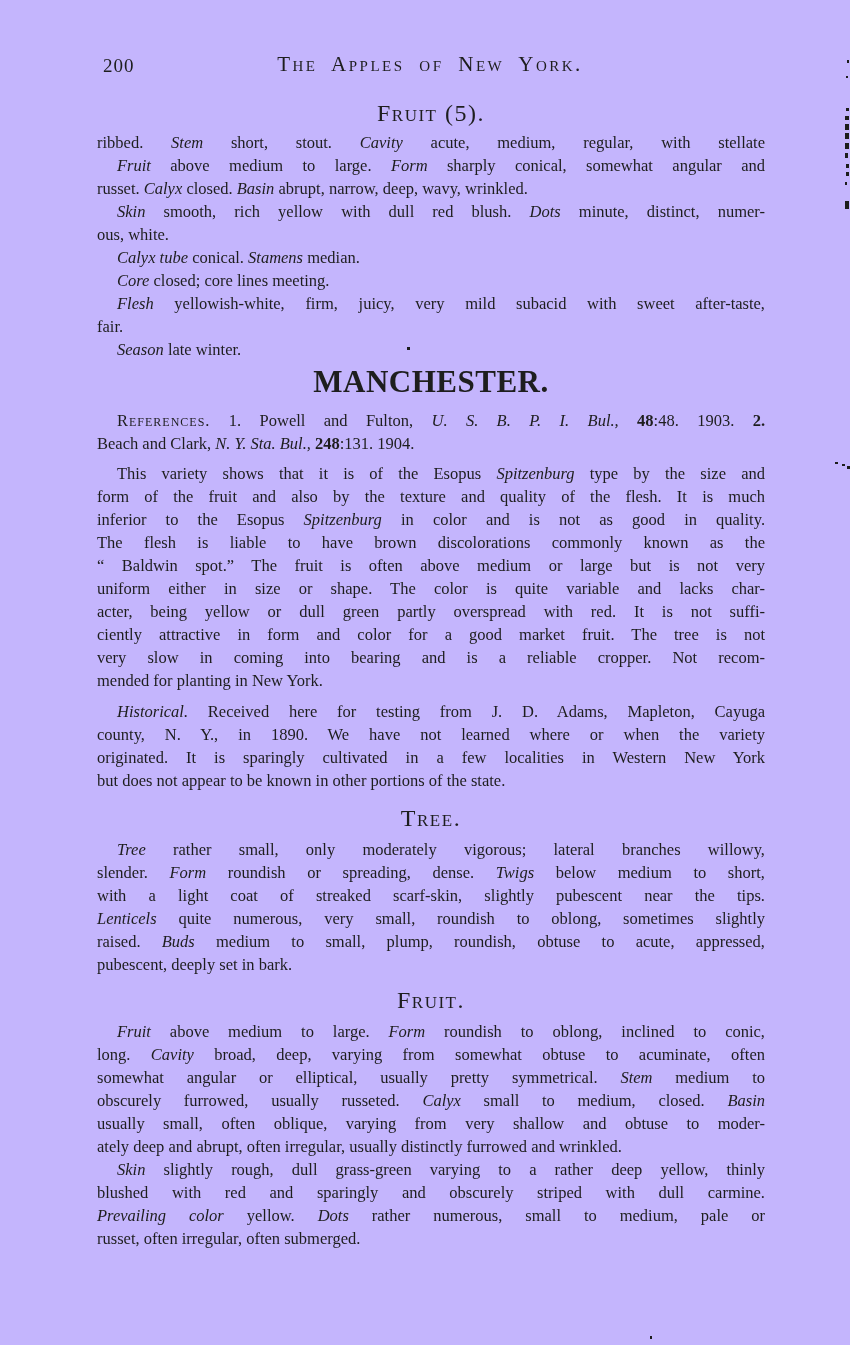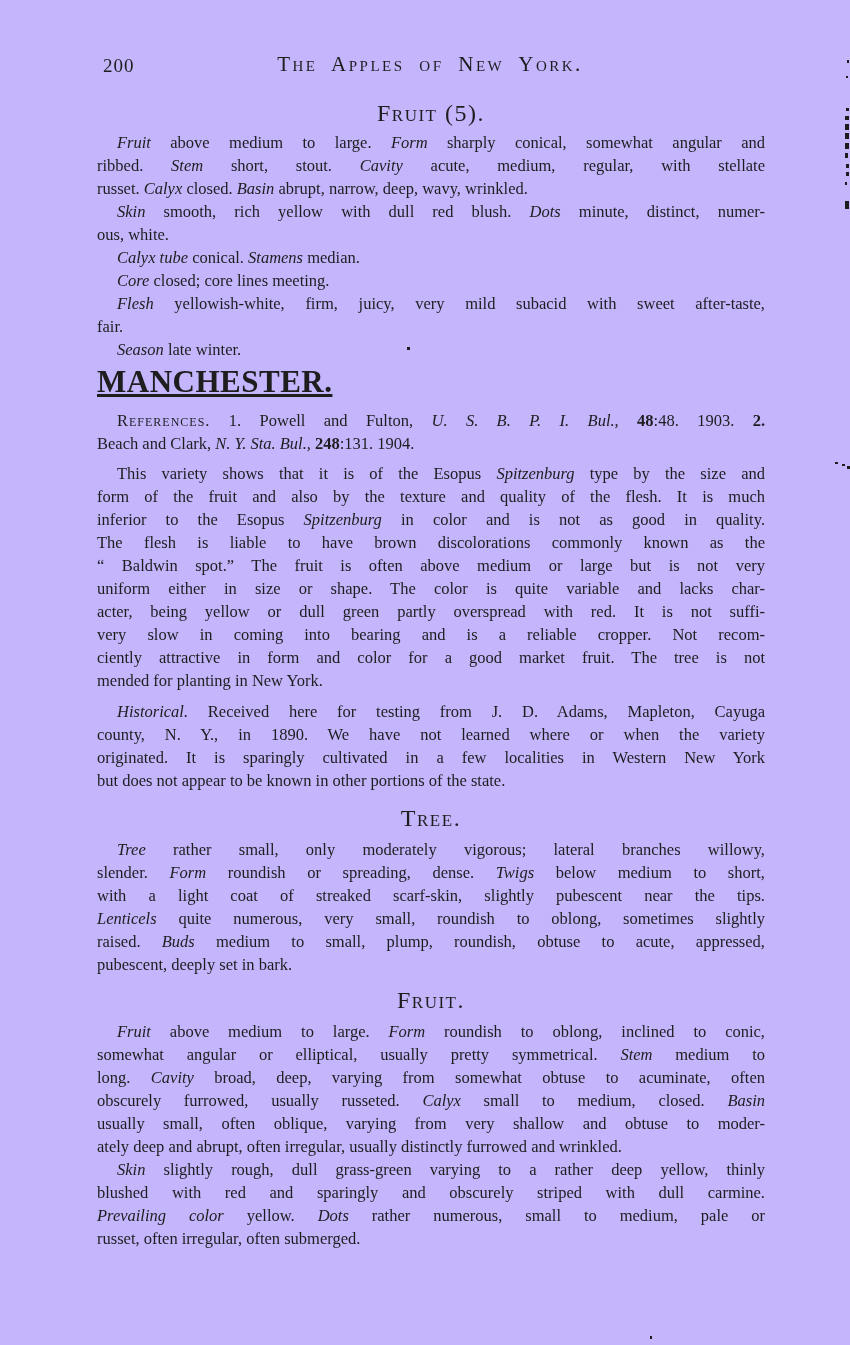--- a/index.html
+++ b/index.html
@@ -43,25 +43,25 @@
     width: 668px;
   }
   .section-heading {
     text-align: center;
     font-variant: small-caps;
     font-size: 24px;
     letter-spacing: 1.5px;
     margin-bottom: 4px;
   }
   .chapter-heading {
+    text-align: center;
     font-weight: bold;
     font-size: 31px;
     letter-spacing: 0.5px;
     line-height: 34px;
-    text-decoration: underline;
   }
   .para { margin: 0; }
   .line {
     line-height: 23px;
     font-size: 16.5px;
     text-align: justify;
     text-align-last: justify;
   }
   .line.last { text-align-last: left; }
   .line.first { text-indent: 20px; }
@@ -82,22 +82,22 @@
 </style>
 </head>
 <body>
 
 <div class="page" data-name="book-page">
   <span class="pagenum" data-name="page-number">200</span>
   <span class="running-title" data-name="running-title">The Apples of New York.</span>
   <div class="content" data-name="page-content">
       <div data-name="fruit-5-heading" class="section-heading">Fruit (5).</div>
       <div data-name="para-fruit-exterior" class="para">
+        <div class="line" data-name="text-line"><span class="run">ribbed.  </span><span class="run italic">Stem</span><span class="run"> short, stout.  </span><span class="run italic">Cavity</span><span class="run"> acute, medium, regular, with stellate</span></div>
         <div class="line first" data-name="text-line"><span class="run italic">Fruit</span><span class="run"> above medium to large.  </span><span class="run italic">Form</span><span class="run"> sharply conical, somewhat angular and</span></div>
-        <div class="line" data-name="text-line"><span class="run">ribbed.  </span><span class="run italic">Stem</span><span class="run"> short, stout.  </span><span class="run italic">Cavity</span><span class="run"> acute, medium, regular, with stellate</span></div>
         <div class="line last" data-name="text-line"><span class="run">russet.  </span><span class="run italic">Calyx</span><span class="run"> closed.  </span><span class="run italic">Basin</span><span class="run"> abrupt, narrow, deep, wavy, wrinkled.</span></div>
       </div>
       <div data-name="para-skin" class="para">
         <div class="line first" data-name="text-line"><span class="run italic">Skin</span><span class="run"> smooth, rich yellow with dull red blush.  </span><span class="run italic">Dots</span><span class="run"> minute, distinct, numer-</span></div>
         <div class="line last" data-name="text-line"><span class="run">ous, white.</span></div>
       </div>
       <div data-name="para-calyx-tube" class="para">
         <div class="line first last" data-name="text-line"><span class="run italic">Calyx tube</span><span class="run"> conical.  </span><span class="run italic">Stamens</span><span class="run"> median.</span></div>
       </div>
       <div data-name="para-core" class="para">
@@ -116,44 +116,44 @@
         <div class="line last" data-name="text-line"><span class="run">Beach and Clark, </span><span class="run italic">N. Y. Sta. Bul.,</span><span class="run"> </span><span class="run bold">248</span><span class="run">:131. 1904.</span></div>
       </div>
       <div data-name="para-this-variety" class="para">
         <div class="line first" data-name="text-line"><span class="run">This variety shows that it is of the Esopus </span><span class="run italic">Spitzenburg</span><span class="run"> type by the size and</span></div>
         <div class="line" data-name="text-line"><span class="run">form of the fruit and also by the texture and quality of the flesh.  It is much</span></div>
         <div class="line" data-name="text-line"><span class="run">inferior to the Esopus </span><span class="run italic">Spitzenburg</span><span class="run"> in color and is not as good in quality.</span></div>
         <div class="line" data-name="text-line"><span class="run">The flesh is liable to have brown discolorations commonly known as the</span></div>
         <div class="line" data-name="text-line"><span class="run">“ Baldwin spot.”  The fruit is often above medium or large but is not very</span></div>
         <div class="line" data-name="text-line"><span class="run">uniform either in size or shape.  The color is quite variable and lacks char-</span></div>
         <div class="line" data-name="text-line"><span class="run">acter, being yellow or dull green partly overspread with red.  It is not suffi-</span></div>
+        <div class="line" data-name="text-line"><span class="run">ciently attractive in form and color for a good market fruit.  The tree is not</span></div>
         <div class="line" data-name="text-line"><span class="run">very slow in coming into bearing and is a reliable cropper.  Not recom-</span></div>
-        <div class="line" data-name="text-line"><span class="run">ciently attractive in form and color for a good market fruit.  The tree is not</span></div>
         <div class="line last" data-name="text-line"><span class="run">mended for planting in New York.</span></div>
       </div>
       <div data-name="para-historical" class="para">
         <div class="line first" data-name="text-line"><span class="run italic">Historical.</span><span class="run">  Received here for testing from J. D. Adams, Mapleton, Cayuga</span></div>
         <div class="line" data-name="text-line"><span class="run">county, N. Y., in 1890.  We have not learned where or when the variety</span></div>
         <div class="line" data-name="text-line"><span class="run">originated.  It is sparingly cultivated in a few localities in Western New York</span></div>
         <div class="line last" data-name="text-line"><span class="run">but does not appear to be known in other portions of the state.</span></div>
       </div>
       <div data-name="tree-heading" class="section-heading">Tree.</div>
       <div data-name="para-tree" class="para">
         <div class="line first" data-name="text-line"><span class="run italic">Tree</span><span class="run"> rather small, only moderately vigorous; lateral branches willowy,</span></div>
         <div class="line" data-name="text-line"><span class="run">slender.  </span><span class="run italic">Form</span><span class="run"> roundish or spreading, dense.  </span><span class="run italic">Twigs</span><span class="run"> below medium to short,</span></div>
         <div class="line" data-name="text-line"><span class="run">with a light coat of streaked scarf-skin, slightly pubescent near the tips.</span></div>
         <div class="line" data-name="text-line"><span class="run italic">Lenticels</span><span class="run"> quite numerous, very small, roundish to oblong, sometimes slightly</span></div>
         <div class="line" data-name="text-line"><span class="run">raised.  </span><span class="run italic">Buds</span><span class="run"> medium to small, plump, roundish, obtuse to acute, appressed,</span></div>
         <div class="line last" data-name="text-line"><span class="run">pubescent, deeply set in bark.</span></div>
       </div>
       <div data-name="fruit-heading" class="section-heading">Fruit.</div>
       <div data-name="para-fruit-2" class="para">
         <div class="line first" data-name="text-line"><span class="run italic">Fruit</span><span class="run"> above medium to large.  </span><span class="run italic">Form</span><span class="run"> roundish to oblong, inclined to conic,</span></div>
+        <div class="line" data-name="text-line"><span class="run">long.  </span><span class="run italic">Cavity</span><span class="run"> broad, deep, varying from somewhat obtuse to acuminate, often</span></div>
         <div class="line" data-name="text-line"><span class="run">somewhat angular or elliptical, usually pretty symmetrical.  </span><span class="run italic">Stem</span><span class="run"> medium to</span></div>
-        <div class="line" data-name="text-line"><span class="run">long.  </span><span class="run italic">Cavity</span><span class="run"> broad, deep, varying from somewhat obtuse to acuminate, often</span></div>
         <div class="line" data-name="text-line"><span class="run">obscurely furrowed, usually russeted.  </span><span class="run italic">Calyx</span><span class="run"> small to medium, closed.  </span><span class="run italic">Basin</span></div>
         <div class="line" data-name="text-line"><span class="run">usually small, often oblique, varying from very shallow and obtuse to moder-</span></div>
         <div class="line last" data-name="text-line"><span class="run">ately deep and abrupt, often irregular, usually distinctly furrowed and wrinkled.</span></div>
       </div>
       <div data-name="para-skin-2" class="para">
         <div class="line first" data-name="text-line"><span class="run italic">Skin</span><span class="run"> slightly rough, dull grass-green varying to a rather deep yellow, thinly</span></div>
         <div class="line" data-name="text-line"><span class="run">blushed with red and sparingly and obscurely striped with dull carmine.</span></div>
         <div class="line" data-name="text-line"><span class="run italic">Prevailing color</span><span class="run"> yellow.  </span><span class="run italic">Dots</span><span class="run"> rather numerous, small to medium, pale or</span></div>
         <div class="line last" data-name="text-line"><span class="run">russet, often irregular, often submerged.</span></div>
       </div>

